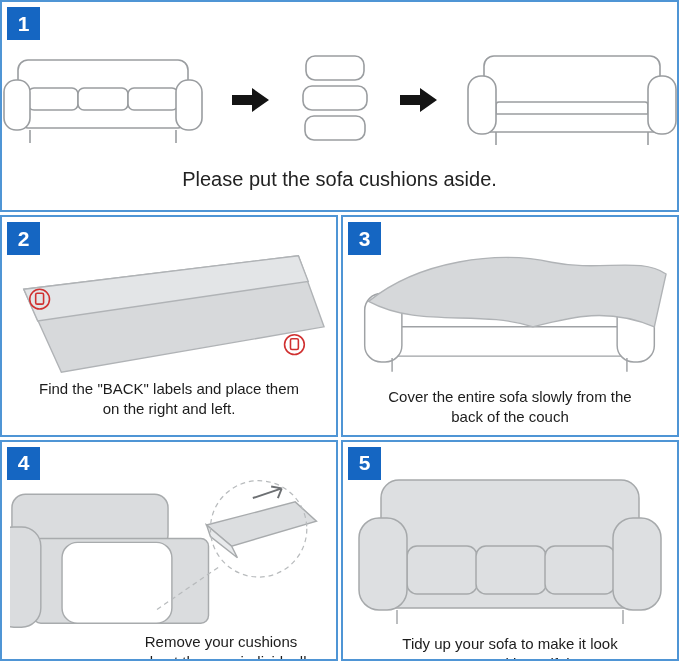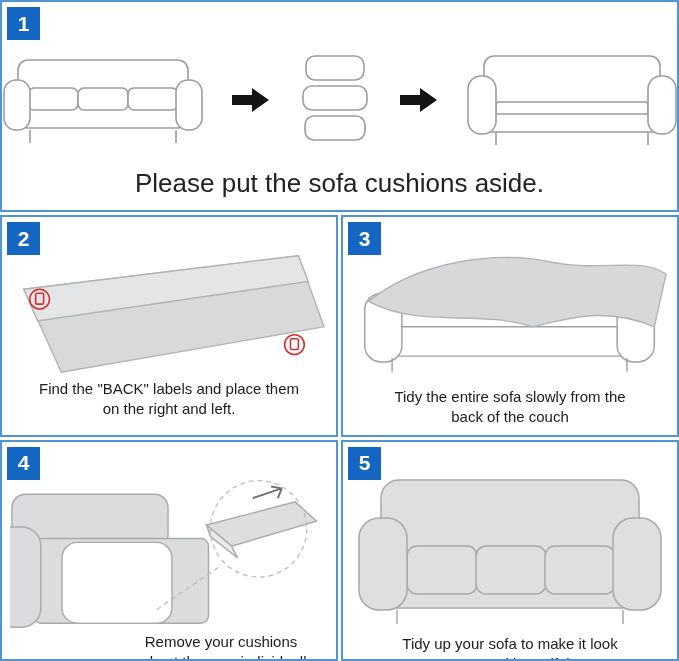--- a/index.html
+++ b/index.html
@@ -30,21 +30,21 @@
     font-size:21px; font-weight:bold;
     display:flex; align-items:center; justify-content:center;
     z-index:2;
   }
   .p1-row{
     margin-top:48px;
     display:flex; align-items:center; gap:24px;
   }
   .p1-caption{
     margin-top:18px;
-    font-size:26px;
+    font-size:20px;
     color:#222;
     text-align:center;
   }
   .panel-body{
     width:100%; height:100%;
     display:flex; flex-direction:column;
     align-items:center;
     padding:30px 8px 12px 8px;
   }
   .illus{ flex:1 1 auto; display:flex; align-items:center; justify-content:center; width:100%; }
@@ -144,21 +144,21 @@
           <g fill="#fff" stroke="#9fa2a5" stroke-width="1.5" stroke-linejoin="round">
             <rect x="44" y="80" width="236" height="30" rx="4"></rect>
             <rect x="14" y="46" width="38" height="70" rx="17"></rect>
             <rect x="272" y="46" width="38" height="70" rx="17"></rect>
             <line x1="42" y1="112" x2="42" y2="126"></line>
             <line x1="282" y1="112" x2="282" y2="126"></line>
           </g>
           <path d="M18 54 C70 12 150 2 205 14 C255 24 295 8 322 26 L310 80 C262 60 225 70 186 80 C130 62 70 82 18 54 Z" fill="#d6d8da" stroke="#b0b3b6" stroke-width="1.4"></path>
         </svg>
       </div>
-      <div class="cap">Tidy the entire sofa slowly from the
+      <div class="cap">Cover the entire sofa slowly from the
 back of the couch</div>
     </div>
   </div>
 
   <div class="panel">
     <div class="badge">4</div>
     <div class="panel-body">
       <div class="illus">
         <svg width="330" height="160" viewBox="0 0 330 160">
           <g stroke="#a8abad" stroke-width="1.5">

